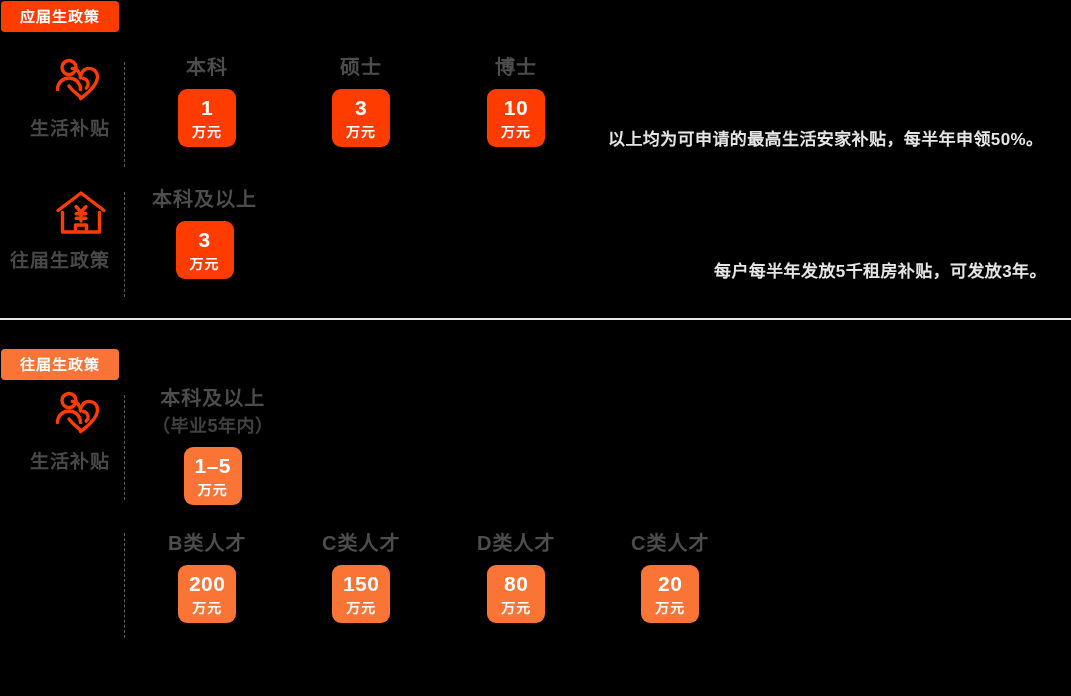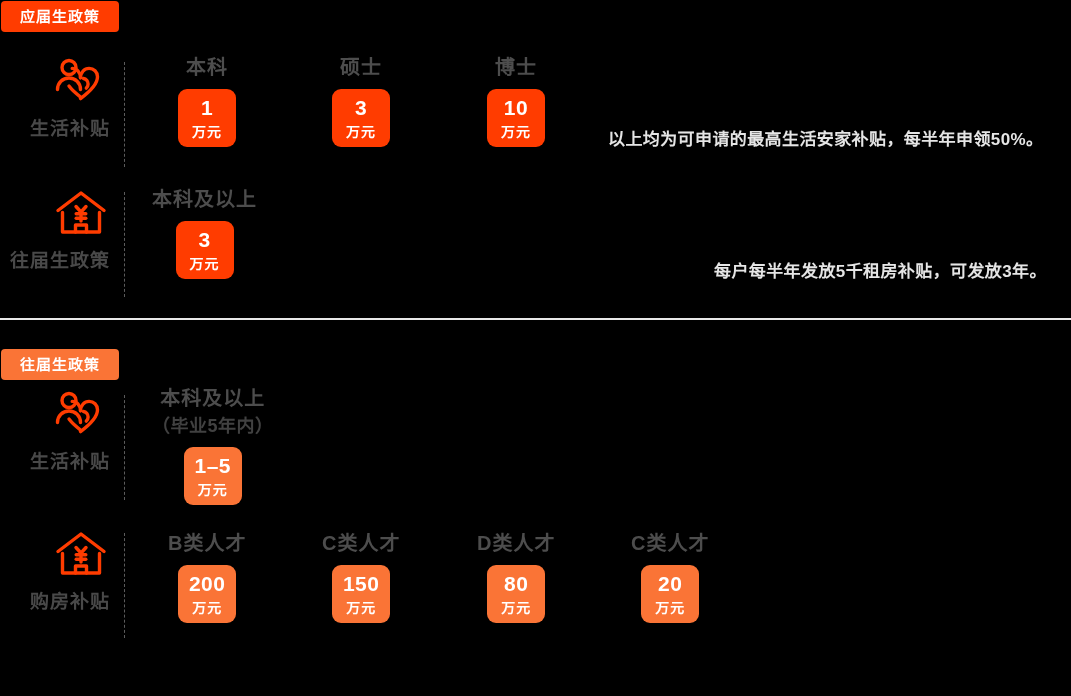--- a/index.html
+++ b/index.html
@@ -259,34 +259,20 @@
 
   <div class="cell" style="left:152px; top:388px;">
     <span class="cell-title">本科及以上</span>
     <span class="cell-sub">（毕业5年内）</span>
     <span class="chip soft">
       <span class="chip-value">1–5</span>
       <span class="chip-unit">万元</span>
     </span>
   </div>
 
-  <div class="cat cat-buy-b">
-    <span class="cat-icon">
-      <svg viewBox="0 0 58 52" width="58" height="52" fill="none" stroke="#ff3c00" stroke-width="3.4" stroke-linecap="round" stroke-linejoin="round">
-        <path d="M6 23.5L29 6l23 17.5"></path>
-        <path d="M10.5 25.5V45h37V25.5"></path>
-        <path d="M24 19.5l5 5.5 5-5.5"></path>
-        <path d="M24.2 26.8h9.6"></path>
-        <path d="M24.2 31.2h9.6"></path>
-        <path d="M29 25.2V34"></path>
-        <path d="M23.5 45v-7h11v7"></path>
-      </svg>
-    </span>
-    <span class="cat-label">购房补贴</span>
-  </div>
 
   <div class="cell" style="left:168px; top:533px;">
     <span class="cell-title">B类人才</span>
     <span class="chip soft">
       <span class="chip-value">200</span>
       <span class="chip-unit">万元</span>
     </span>
   </div>
 
   <div class="cell" style="left:322px; top:533px;">

